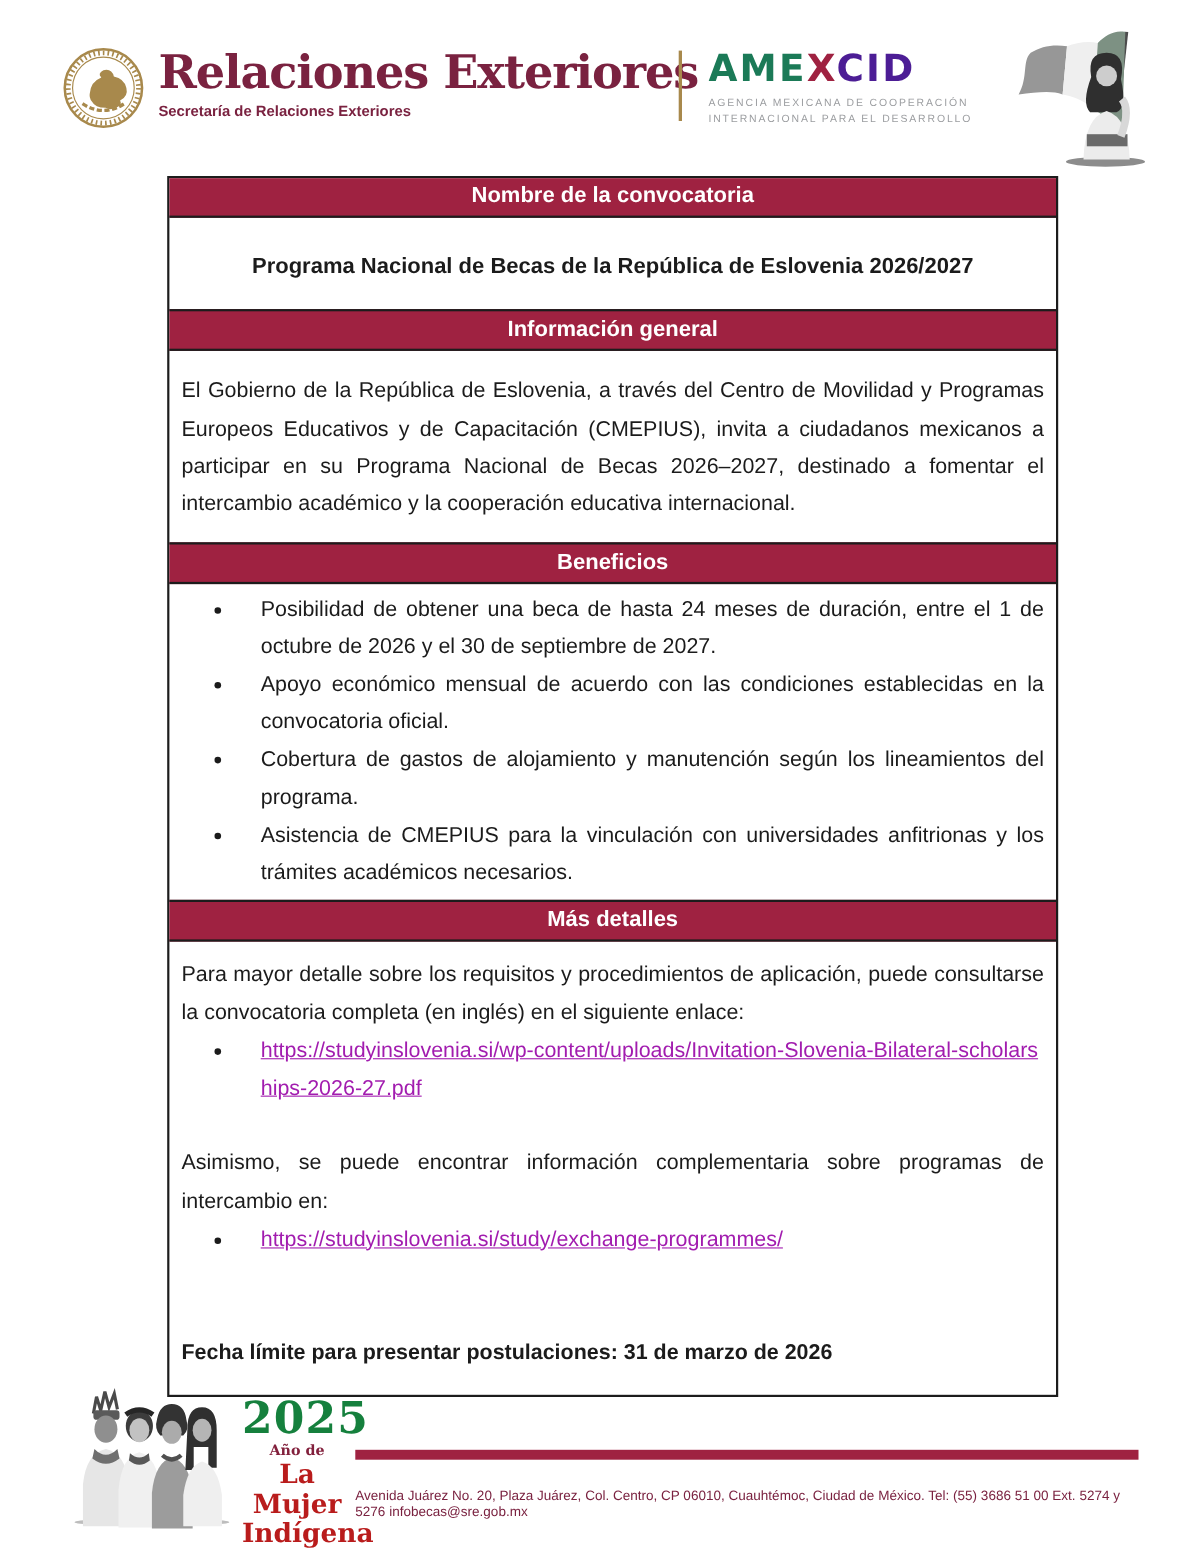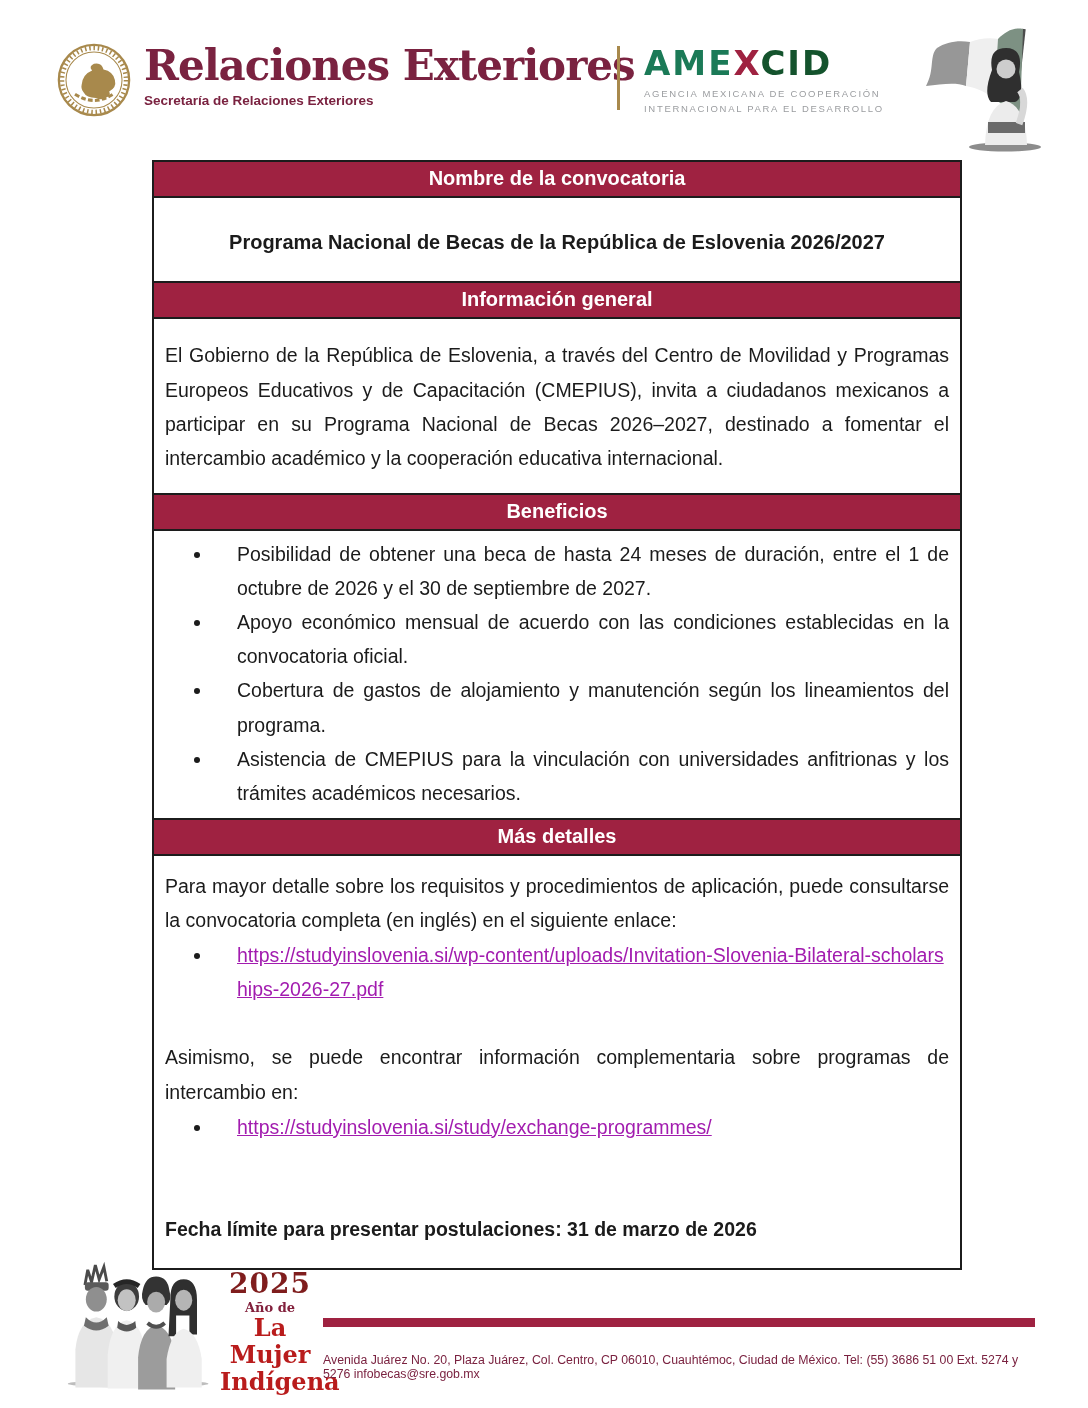--- a/index.html
+++ b/index.html
@@ -14,21 +14,21 @@
   .seal { position:absolute; left:0; top:8px; }
   .brand-text { position:absolute; left:88px; top:10px; }
   .wordmark {
     font-family:"DejaVu Serif", serif; font-weight:bold;
     font-size:42px; line-height:1.05; letter-spacing:-1px; color:#7a2240;
   }
   .brand-sub { margin-top:5px; font-size:13.5px; font-weight:bold; color:#7a2240; }
   .gold-divider { position:absolute; left:561px; top:12px; width:3px; height:64px; background:#A8894C; }
   .amexcid { position:absolute; left:588px; top:12px; }
   .amexcid-word { font-weight:bold; font-size:34px; letter-spacing:2px; line-height:1; font-family:"DejaVu Sans", sans-serif; }
-  .amx-green { color:#1b7a57; } .amx-red { color:#9F2241; } .amx-gray { color:#14532d; }
+  .amx-green { color:#1b7a57; } .amx-red { color:#9F2241; } .amx-gray { color:#4c1d95; }
   .amexcid-caption { margin-top:7px; font-size:9.5px; letter-spacing:1.7px; color:#9b9da0; line-height:1.55; }
   .flag-illus { position:absolute; right:0; top:-10px; }
 
   
   .doc { position:absolute; left:152px; top:160px; width:806px; border:2px solid #1c1c1c; background:#fff; }
   .banner {
     background:#9F2241; color:#ffffff; text-align:center;
     font-weight:bold; font-size:20px; padding:5px 0 6px;
     border-top:2px solid #1c1c1c; border-bottom:2px solid #1c1c1c;
   }
@@ -48,21 +48,21 @@
   a.doc-link { color:#a21caf; text-decoration:underline; word-break:break-all; }
   .spacer-line { height:34px; }
   .contact-line { margin-top:0; }
   .bold { font-weight:bold; }
   .deadline { font-weight:bold; }
 
   
   .footer { position:absolute; left:0; top:1248px; width:1088px; height:150px; }
   .women-illus { position:absolute; left:64px; top:6px; }
   .year-block { position:absolute; left:220px; top:22px; width:100px; text-align:center; color:#8d2140; font-family:"DejaVu Serif", serif; }
-  .year-big { font-size:28px; font-weight:bold; line-height:1; letter-spacing:1px; color:#7f1d1d; }
+  .year-big { font-size:40px; font-weight:bold; line-height:1; letter-spacing:1px; color:#15803d; }
   .year-small { font-size:13px; font-weight:bold; margin-top:2px; color:#82203C; }
   .year-mid { font-size:24px; font-weight:bold; line-height:1.12; color:#b91c1c; }
   .f-bar { position:absolute; left:323px; top:70px; width:712px; height:9px; background:#9F2241; }
   .f-address { position:absolute; left:323px; top:89px; width:714px; font-size:12.3px; color:#7a2240;margin-top:16px; }
 </style>
 </head>
 <body>
 
 <div class="page">
 

